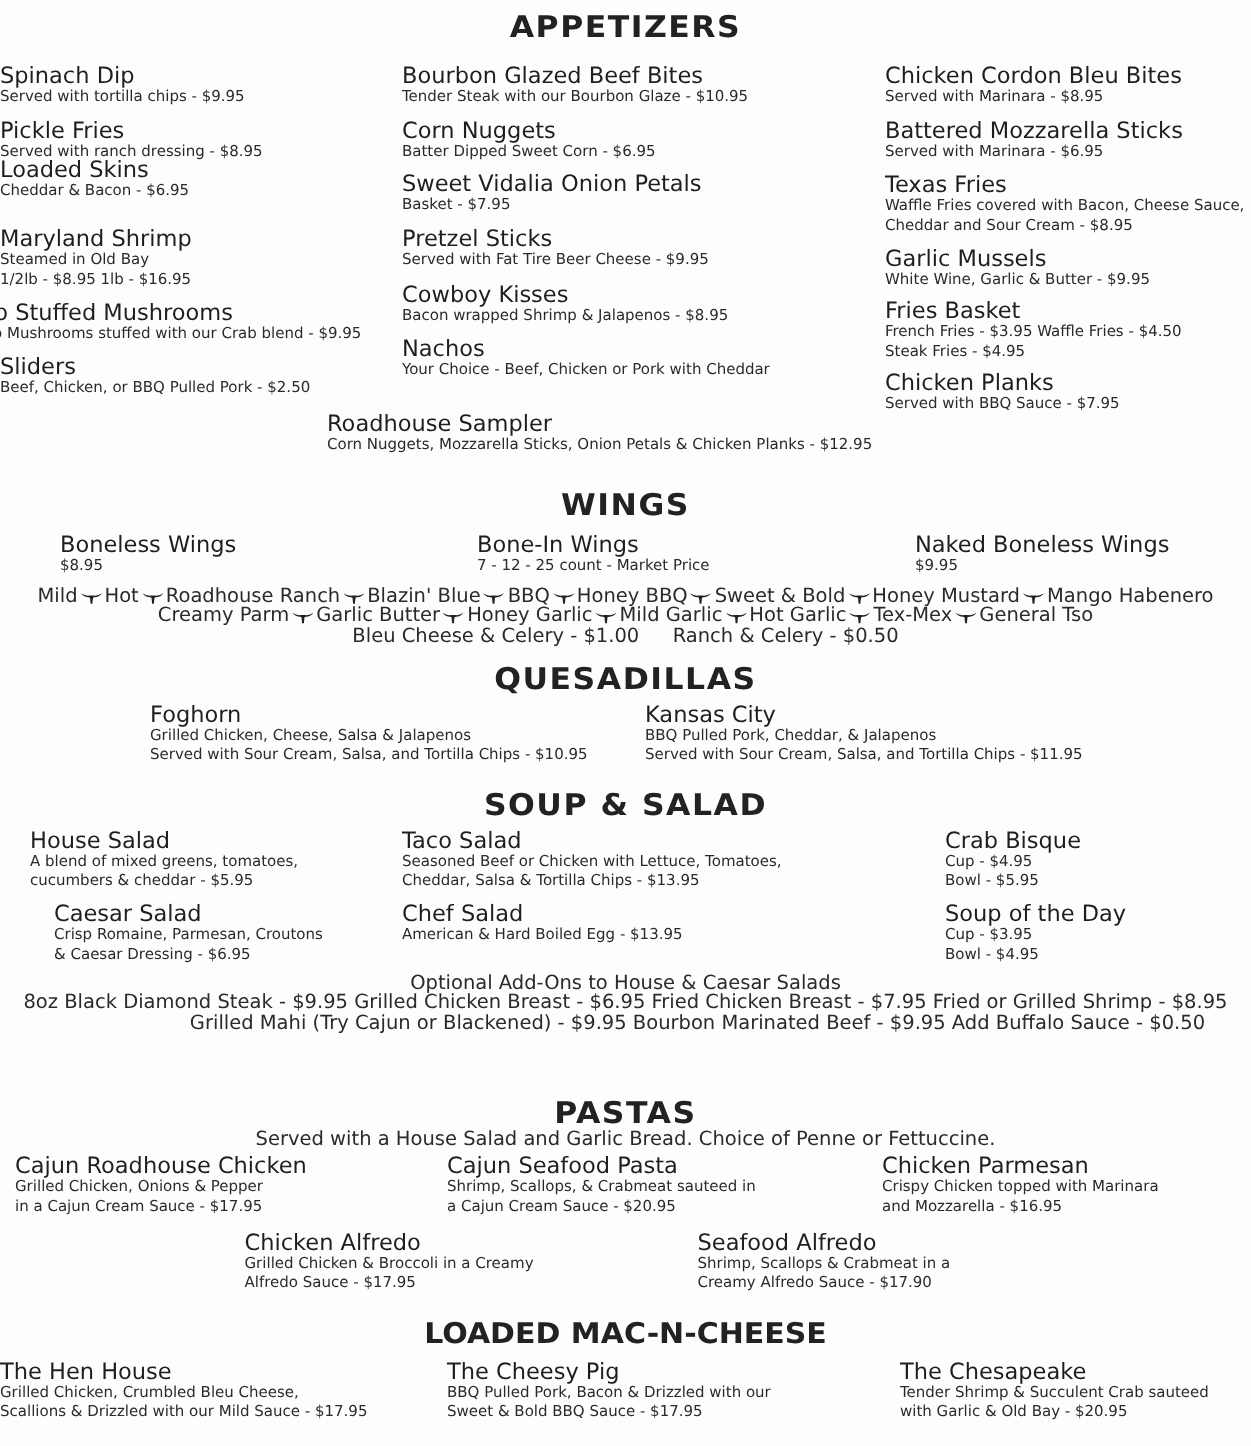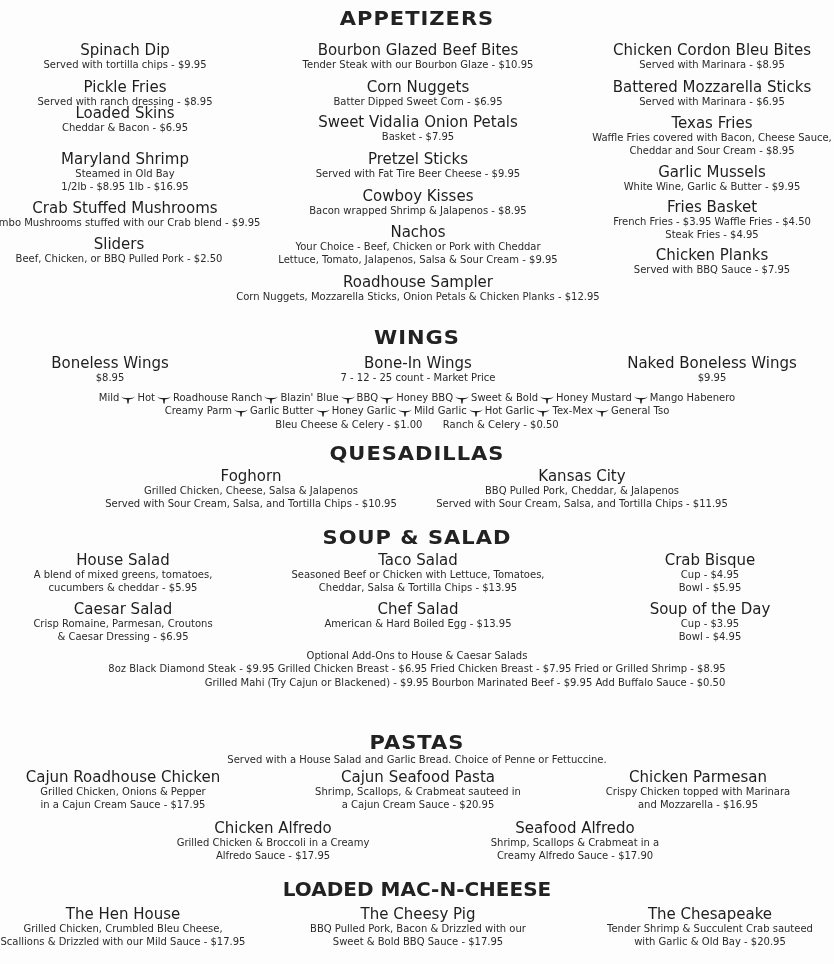--- a/index.html
+++ b/index.html
@@ -1,21 +1,21 @@
 <!DOCTYPE html>
 <html><head>
 <meta charset="utf-8">
 <style>
   html,body{margin:0;padding:0;background:#fdfdfd;}
   body{width:834px;height:964px;position:relative;overflow:hidden;color:#1e1e1e;font-family:"DejaVu Sans","Liberation Sans",sans-serif;}
   .heading{position:absolute;left:0;width:834px;text-align:center;font-family:"DejaVu Sans","Liberation Sans",sans-serif;font-weight:bold;font-size:21px;letter-spacing:1px;color:#222;transform:scaleY(0.95);}
-  .item{position:absolute;text-align:center;}
+  .item{position:absolute;}
   .name{font-size:15px;line-height:18px;color:#1e1e1e;white-space:nowrap;}
   .desc{font-size:10px;line-height:12.5px;color:#2a2a2a;white-space:nowrap;}
-  .line{position:absolute;left:0;width:834px;text-align:center;font-size:10px;line-height:13px;color:#2a2a2a;white-space:nowrap;}
+  .line{position:absolute;left:0;width:834px;text-align:center;font-size:13px;line-height:13px;color:#2a2a2a;white-space:nowrap;}
   .steer{display:inline-block;width:14px;height:8px;vertical-align:middle;margin:0 2px;}
   .flavors span.f{white-space:nowrap;}
 </style>
 </head>
 <body>
 
 <div class="heading" style="top:6px;">APPETIZERS</div>
 
 <div class="item" style="left:0;width:250px;top:41px;">
   <div class="name">Spinach Dip</div>
@@ -59,21 +59,20 @@
   <div class="name">Pretzel Sticks</div>
   <div class="desc">Served with Fat Tire Beer Cheese - $9.95</div>
 </div>
 <div class="item" style="left:268px;width:300px;top:187px;">
   <div class="name">Cowboy Kisses</div>
   <div class="desc">Bacon wrapped Shrimp &amp; Jalapenos - $8.95</div>
 </div>
 <div class="item" style="left:268px;width:300px;top:223px;">
   <div class="name">Nachos</div>
   <div class="desc">Your Choice - Beef, Chicken or Pork with Cheddar</div>
-  <div class="desc">Lettuce, Tomato, Jalapenos, Salsa &amp; Sour Cream - $9.95</div>
 </div>
 <div class="item" style="left:218px;width:400px;top:273px;">
   <div class="name">Roadhouse Sampler</div>
   <div class="desc">Corn Nuggets, Mozzarella Sticks, Onion Petals &amp; Chicken Planks - $12.95</div>
 </div>
 
 <div class="item" style="left:590px;width:244px;top:41px;">
   <div class="name">Chicken Cordon Bleu Bites</div>
   <div class="desc">Served with Marinara - $8.95</div>
 </div>
@@ -161,21 +160,21 @@
   <div class="desc">BBQ Pulled Pork, Cheddar, &amp; Jalapenos</div>
   <div class="desc">Served with Sour Cream, Salsa, and Tortilla Chips - $11.95</div>
 </div>
 
 <div class="heading" style="top:525px;">SOUP &amp; SALAD</div>
 <div class="item" style="left:20px;width:206px;top:551px;">
   <div class="name">House Salad</div>
   <div class="desc">A blend of mixed greens, tomatoes,</div>
   <div class="desc">cucumbers &amp; cheddar - $5.95</div>
 </div>
-<div class="item" style="left:20px;width:206px;top:600px;">
+<div class="item" style="left:36px;width:206px;top:600px;">
   <div class="name">Caesar Salad</div>
   <div class="desc">Crisp Romaine, Parmesan, Croutons</div>
   <div class="desc">&amp; Caesar Dressing - $6.95</div>
 </div>
 <div class="item" style="left:268px;width:300px;top:551px;">
   <div class="name">Taco Salad</div>
   <div class="desc">Seasoned Beef or Chicken with Lettuce, Tomatoes,</div>
   <div class="desc">Cheddar, Salsa &amp; Tortilla Chips - $13.95</div>
 </div>
 <div class="item" style="left:268px;width:300px;top:600px;">

